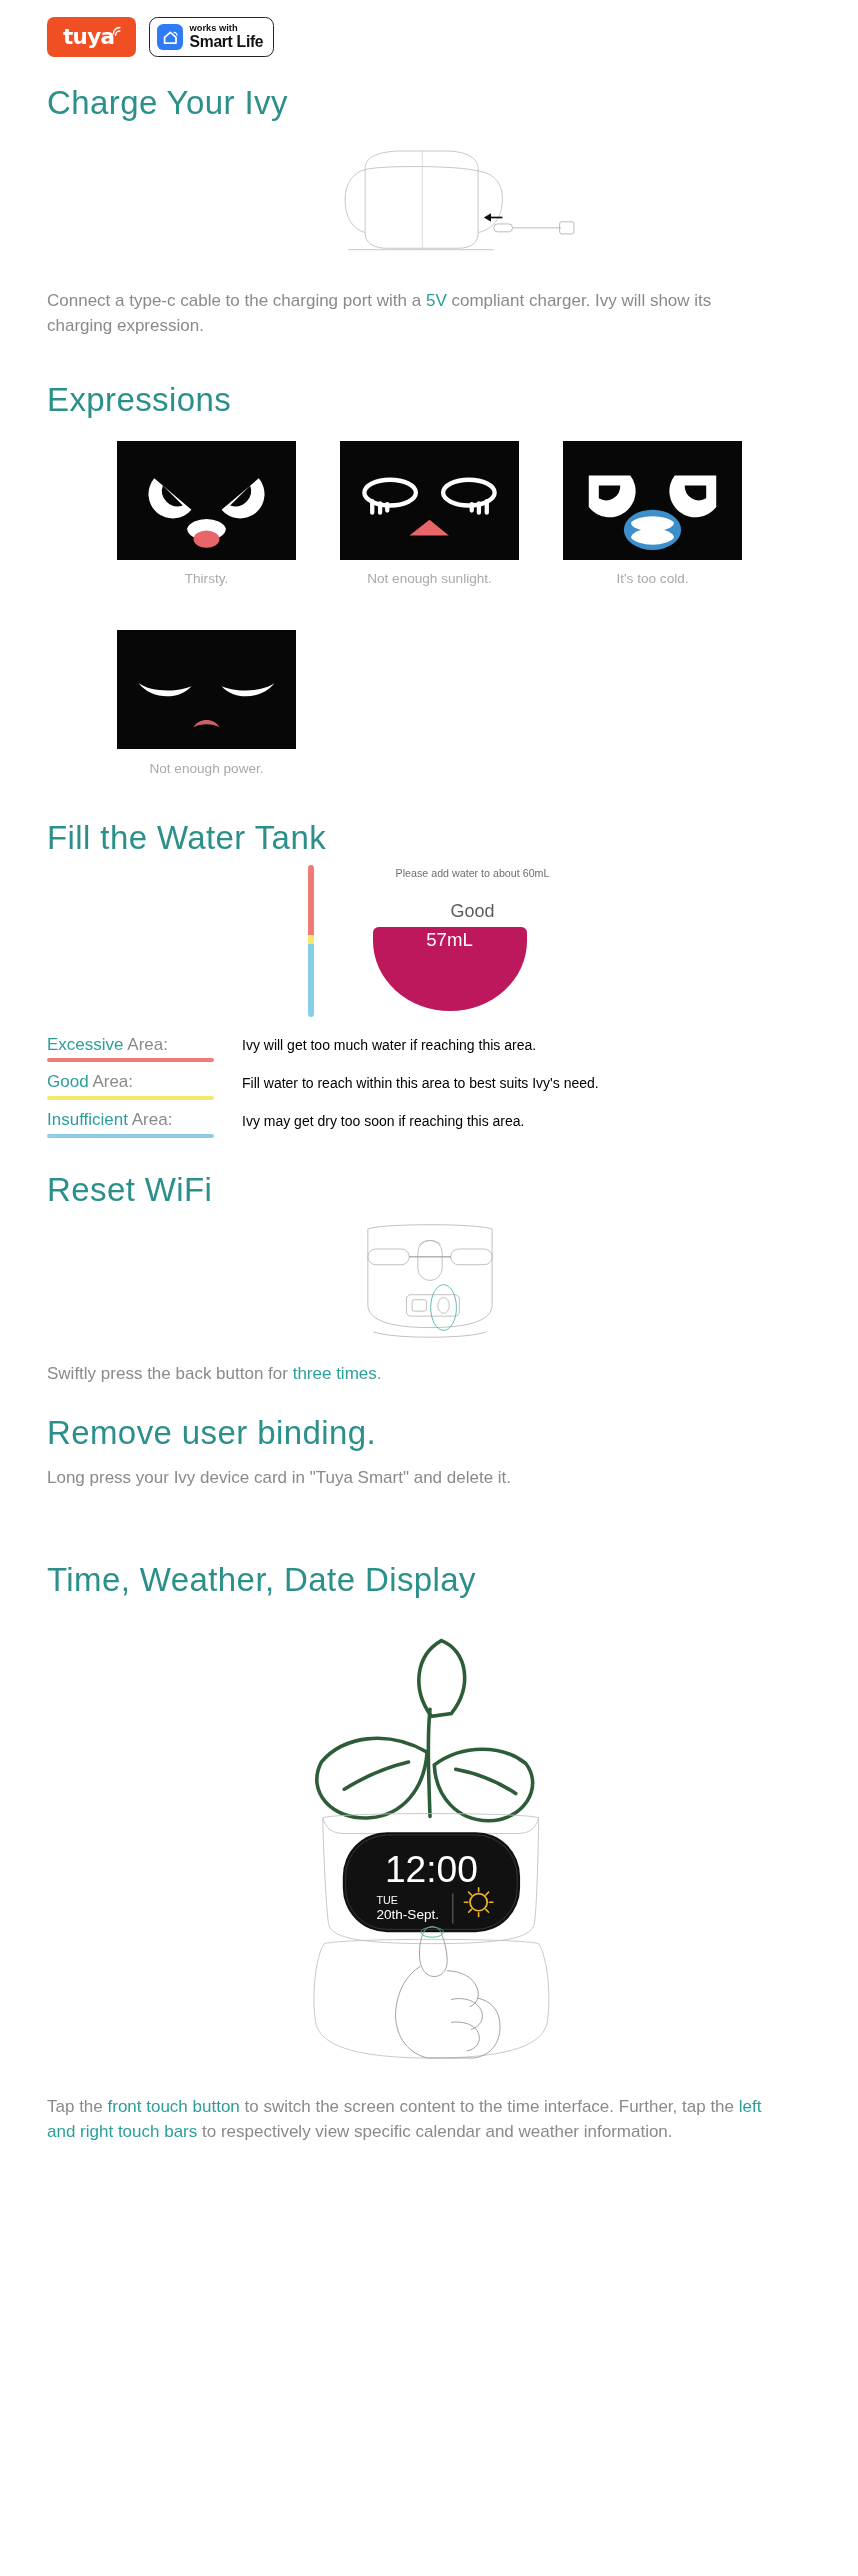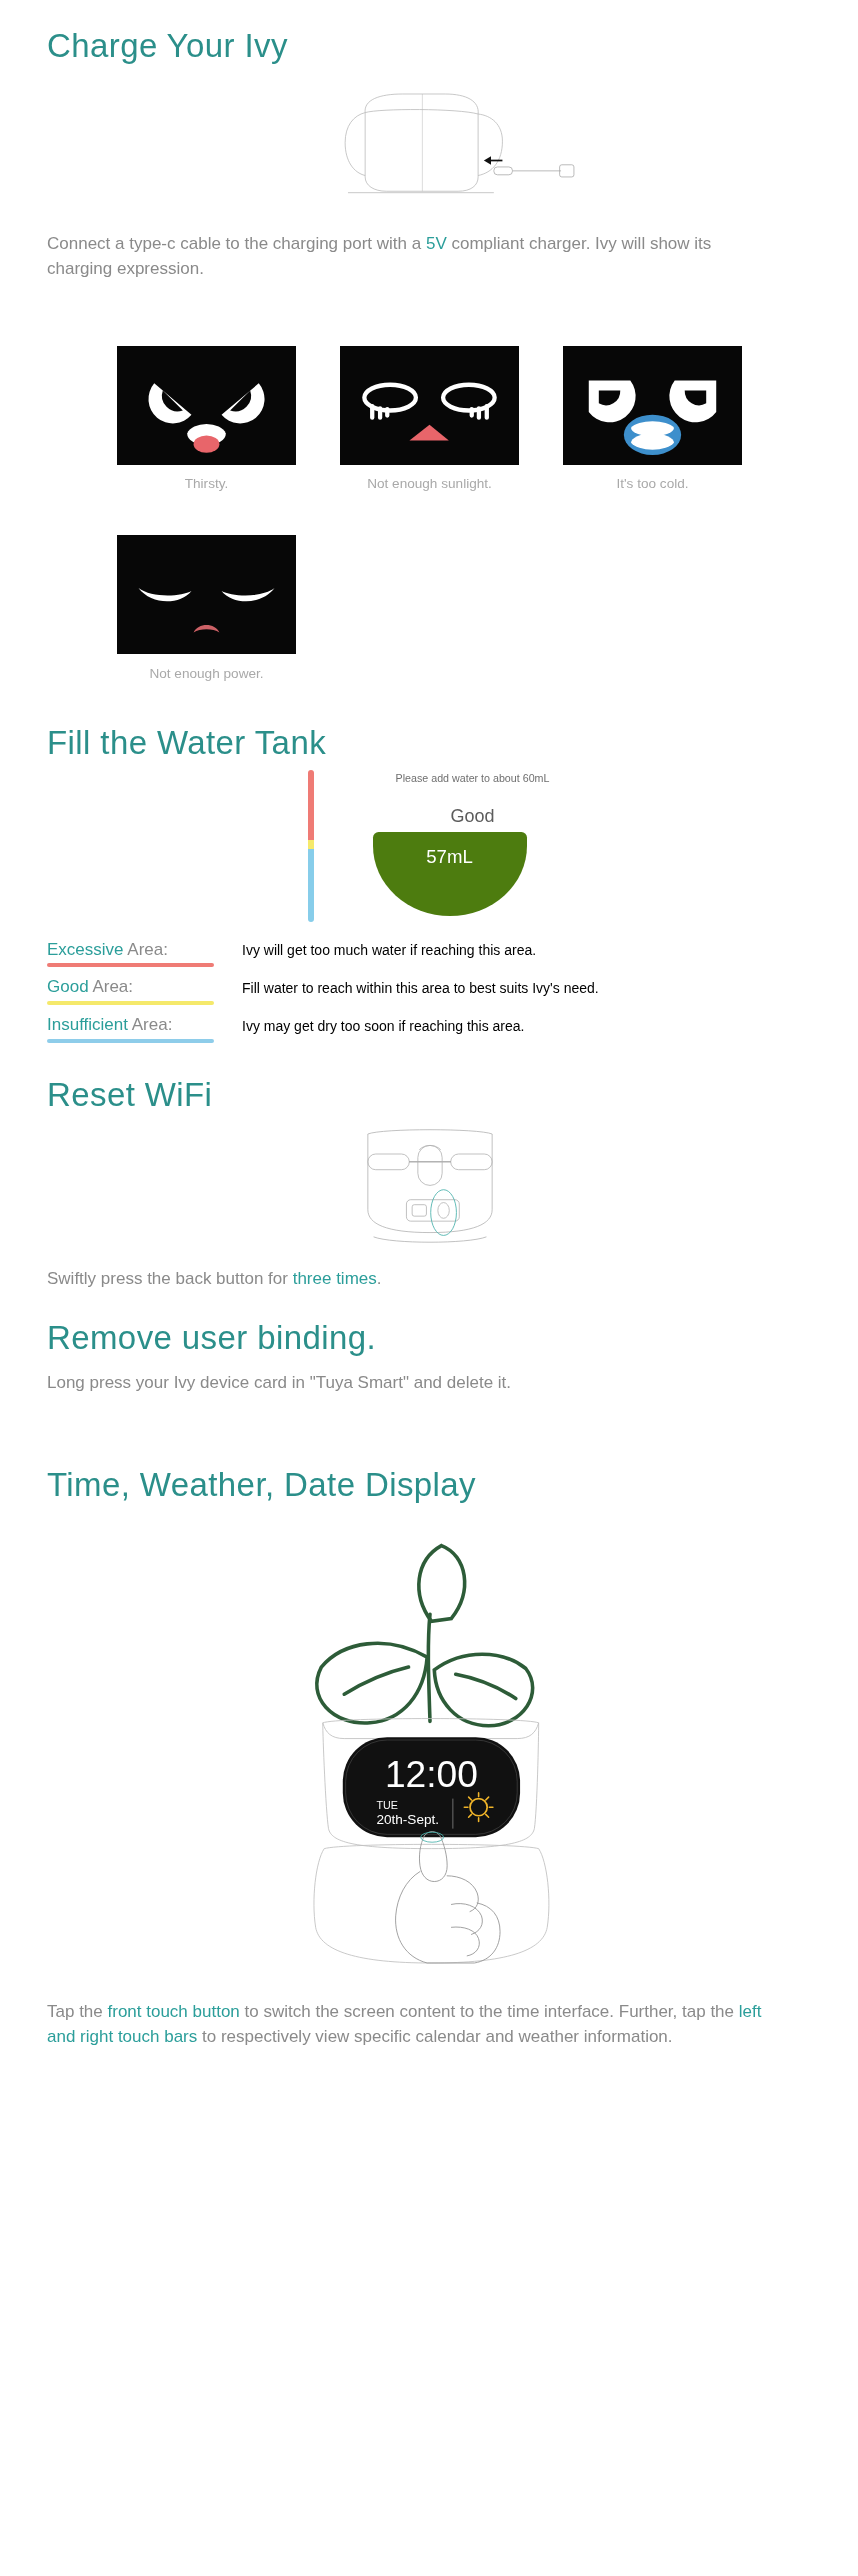--- a/index.html
+++ b/index.html
@@ -140,24 +140,24 @@
     position:absolute;left:86px;top:5.7px;width:172px;text-align:center;
     font-size:10.7px;color:#6f6f6f;line-height:1.35;
     font-family:"Liberation Sans", sans-serif;
   }
   .tank-good{
     position:absolute;left:86px;top:40px;width:172px;text-align:center;
     font-size:18px;color:#5c5c5c;
   }
   .tank-water{
     position:absolute;left:72px;top:66px;width:154px;height:84px;
-    background:#4d7c0f;
+    background:#be185d;
     border-radius:5.7px 5.7px 79px 79px / 5.7px 5.7px 72px 72px;
     display:flex;align-items:flex-start;justify-content:center;
-    padding-top:14px;box-sizing:border-box;
+    padding-top:2px;box-sizing:border-box;
   }
   .tank-water span{color:#fff;font-size:18.6px;}
 
   
   .legend{
     margin-top:13px;
     padding-left:47px;
     display:grid;
     grid-template-columns:195px 1fr;
     row-gap:4.3px;
@@ -186,20 +186,44 @@
 
   .spacer-lg{height:43px;}
   .spacer-md{height:27px;}
   .spacer-sm{height:14.3px;}
 </style>
 </head>
 <body>
 
 <div class="page">
 
+  <div class="logos">
+
+    <div class="tuya-logo">
+      <span class="wordmark">tuya</span>
+      <svg class="wifi-dot" viewBox="0 0 16 16">
+        <path d="M2 11 A9 9 0 0 1 11 2" stroke="#fff" stroke-width="2.2" fill="none" stroke-linecap="round"></path>
+        <path d="M5 13 A6 6 0 0 1 11 7" stroke="#fff" stroke-width="2.2" fill="none" stroke-linecap="round"></path>
+      </svg>
+    </div>
+
+    <div class="sl-badge">
+      <span class="sl-icon">
+        <svg width="18.6" height="18.6" viewBox="0 0 26 26">
+          <path d="M5 13 L13 6 L21 13 L21 21 L5 21 Z" fill="none" stroke="#fff" stroke-width="2.4" stroke-linejoin="round"></path>
+          <path d="M18 6 A5 5 0 0 1 22.5 10" stroke="#fff" stroke-width="1.6" fill="none" stroke-linecap="round"></path>
+        </svg>
+      </span>
+      <span class="sl-text">
+        <span class="small">works with</span>
+        <span class="big">Smart Life</span>
+      </span>
+    </div>
+
+  </div>
 
   <div class="spacer-md"></div>
 
   <h1 class="section">Charge Your Ivy</h1>
 
   <div class="charge-ill">
     <svg width="301" height="143" viewBox="0 0 420 200">
       <g fill="none" stroke="#b9b9b9" stroke-width="1.1">
         <path d="M120 40 C118 22 140 14 172 14 L232 14 C262 14 280 24 278 42"></path>
         <path d="M120 40 L120 130 C120 142 132 150 150 150 L250 150 C268 150 278 142 278 130 L278 42"></path>
@@ -218,20 +242,21 @@
       <path d="M296 101 L286 107 L296 113 Z" fill="#111"></path>
     </svg>
   </div>
 
   <div class="body-text">
     <span>Connect a type-c cable to the charging port with a </span><span class="accent">5V</span><span> compliant charger. Ivy will show its charging expression.</span>
   </div>
 
   <div class="spacer-lg"></div>
 
+  <h1 class="section">Expressions</h1>
 
   <div class="expr-grid">
 
     <div class="expr-cell">
       <div class="expr-tile">
         <svg width="179" height="119" viewBox="0 0 250 166">
           <rect width="250" height="166" fill="#070707"></rect>
           <path d="M52 52 A34 34 0 1 0 104 96 Z" fill="#fff"></path>
           <path d="M64 62 A22 22 0 0 0 92 90 Z" fill="#070707"></path>
           <path d="M198 52 A34 34 0 1 1 146 96 Z" fill="#fff"></path>

